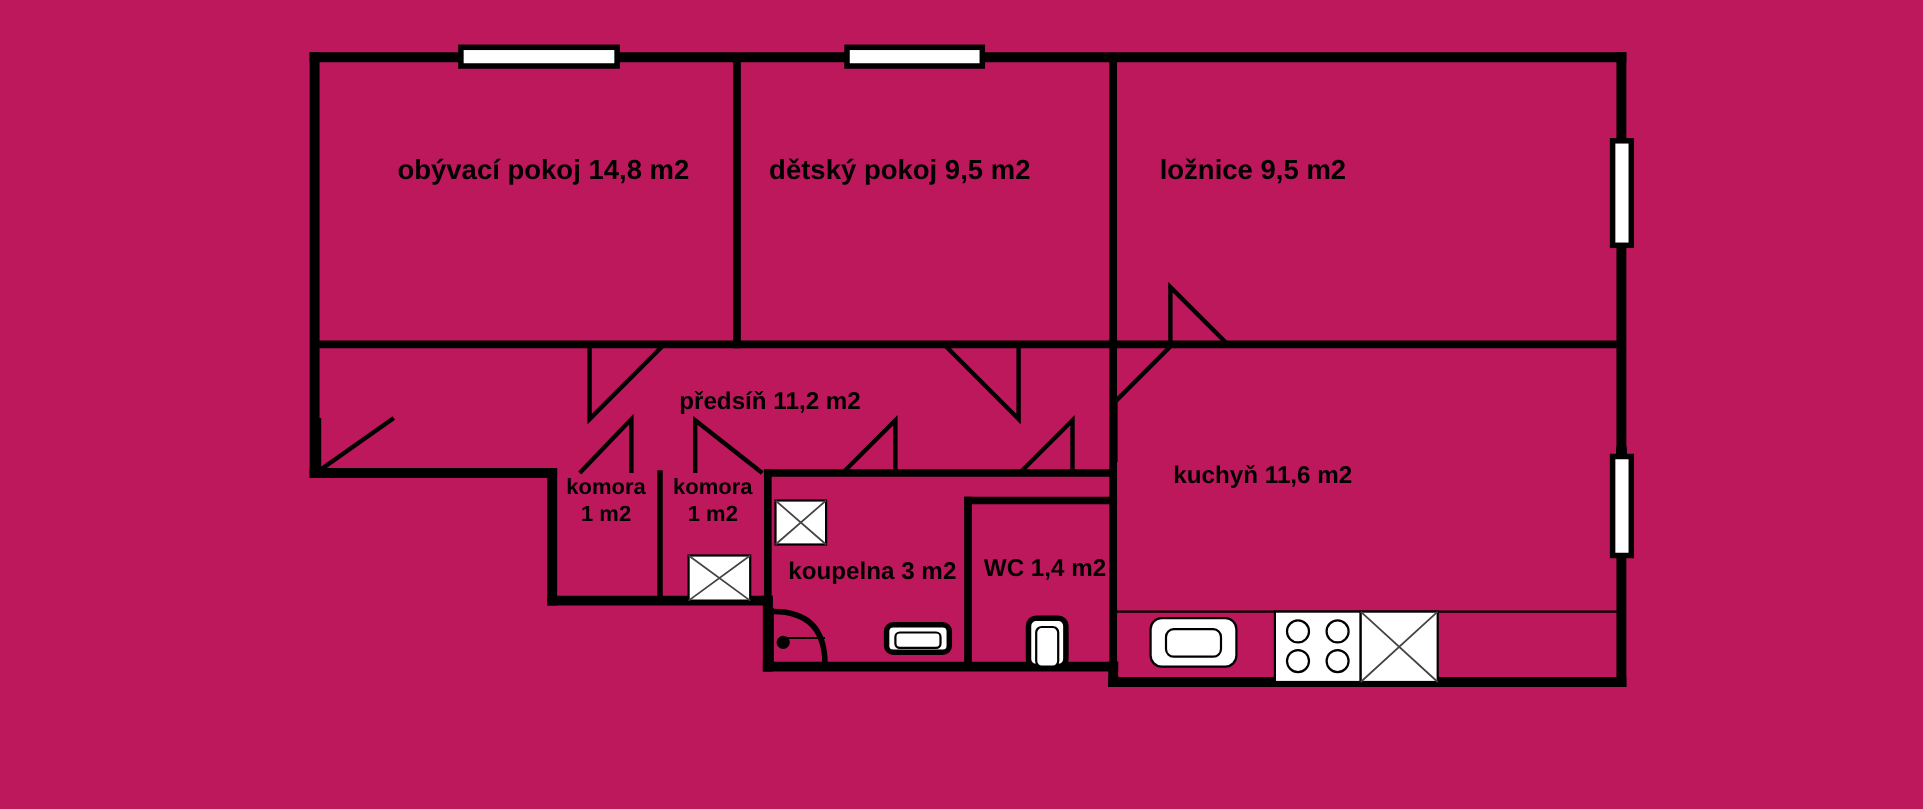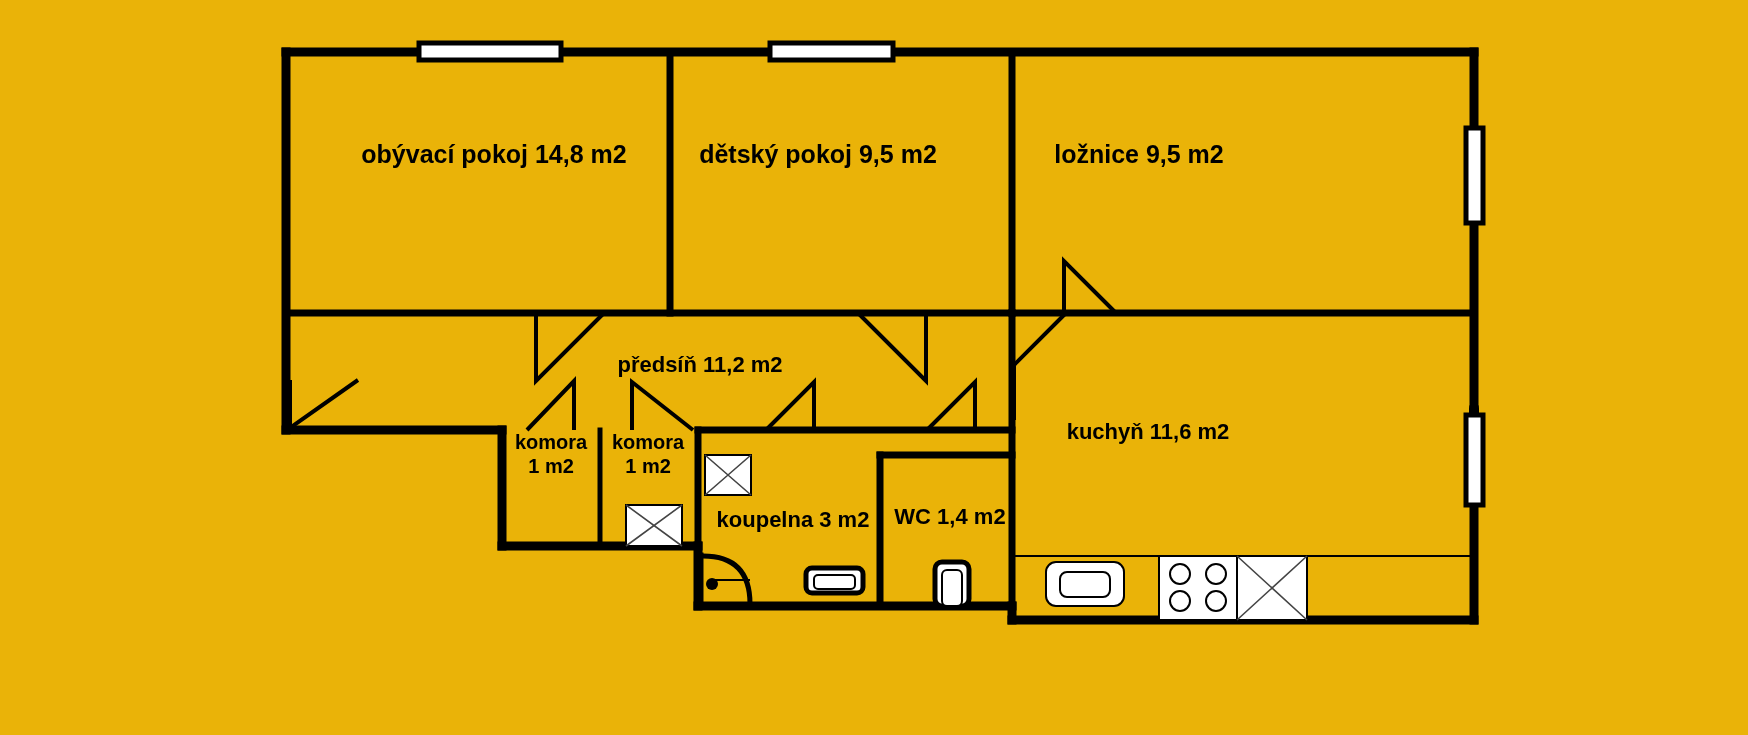--- a/index.html
+++ b/index.html
@@ -10,21 +10,21 @@
   body {
     width: 1748px;
     height: 735px;
     font-family: "Liberation Sans", sans-serif;
     overflow: hidden;
   }
   #plan-wrap {
     position: relative;
     width: 1748px;
     height: 735px;
-    background: #eab308;
+    background: #be185d;
   }
   #plan-svg {
     position: absolute;
     left: 0;
     top: 0;
     width: 1748px;
     height: 735px;
     display: block;
   }
   .room-label {

